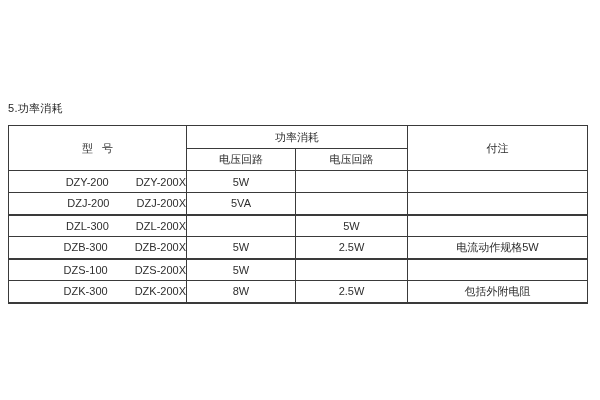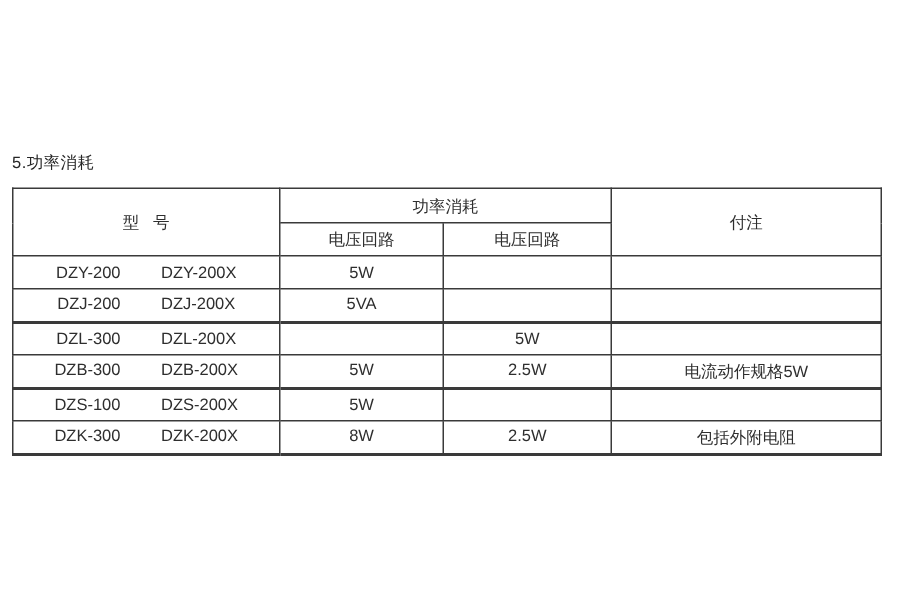--- a/index.html
+++ b/index.html
@@ -36,21 +36,21 @@
     overflow: hidden;
   }
   .spec-table thead tr.h1 th { height: 23px; }
   .spec-table thead tr.h2 th { height: 22px; margin-left: 22px; }
   .spec-table tbody td { height: 22px; }
   .spec-table tr.group-end td { border-bottom-width: 2px; }
   .spec-table tbody tr:last-child td { border-bottom-width: 2px; }
   .model-th { white-space: pre; }
   .model-wrap {
     display: flex;
-    justify-content: center;
+    justify-content: flex-end;
     align-items: center;
     gap: 27px;
   }
 </style>
 </head>
 <body>
 
 <div class="page">
 
   <div class="section-title">5.功率消耗</div>

